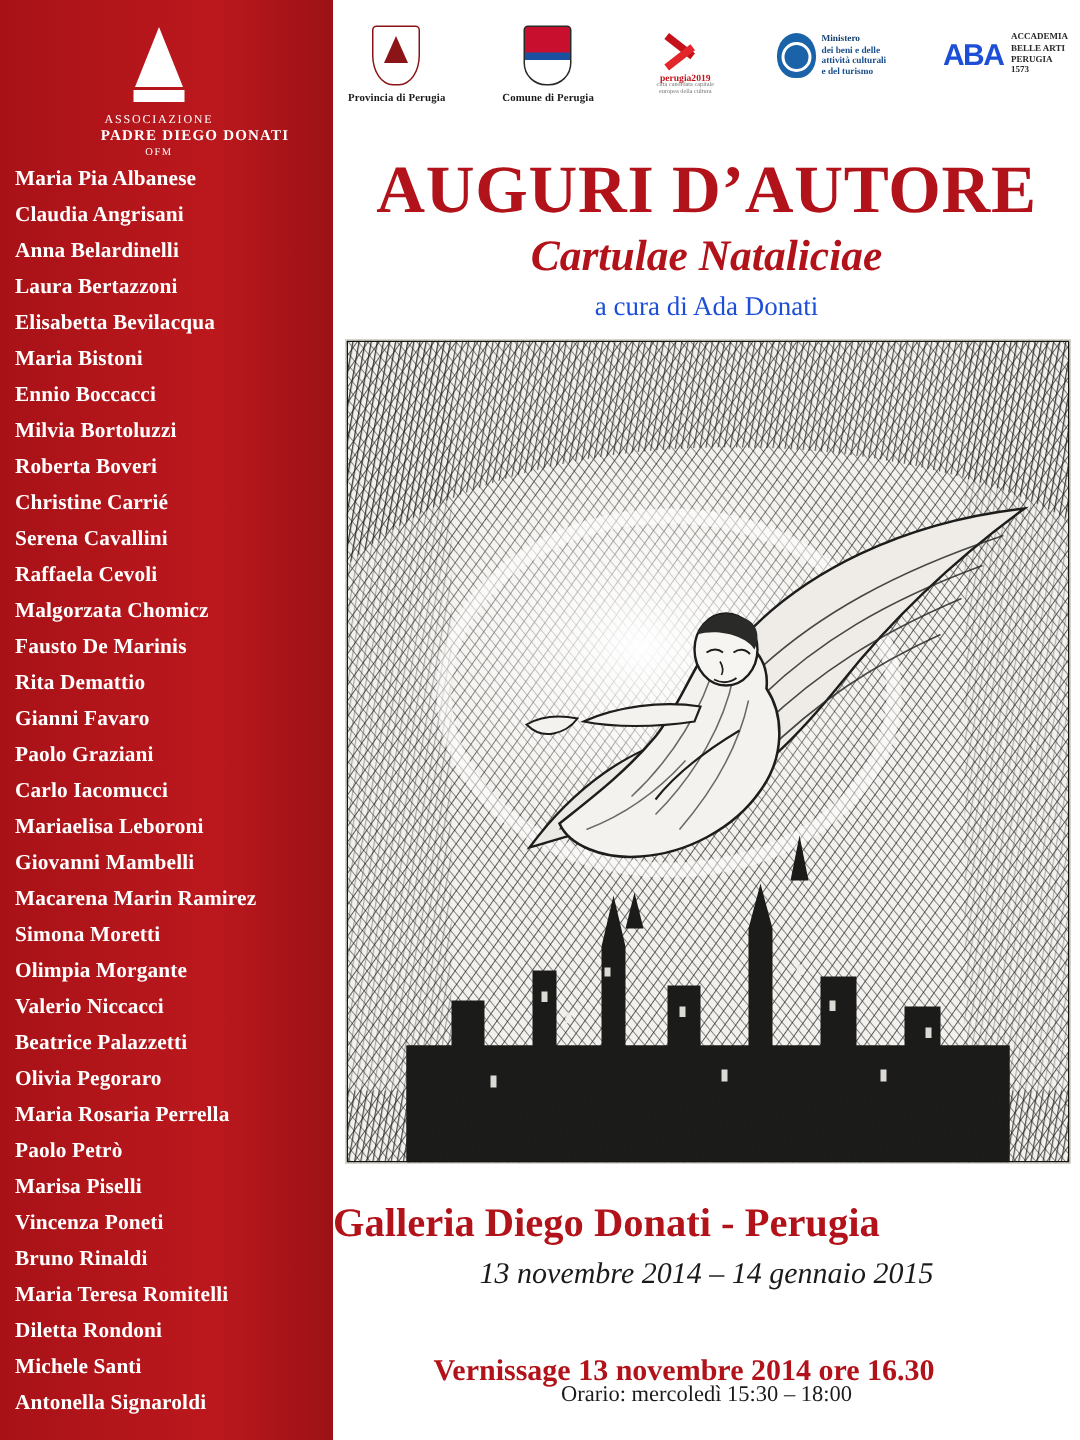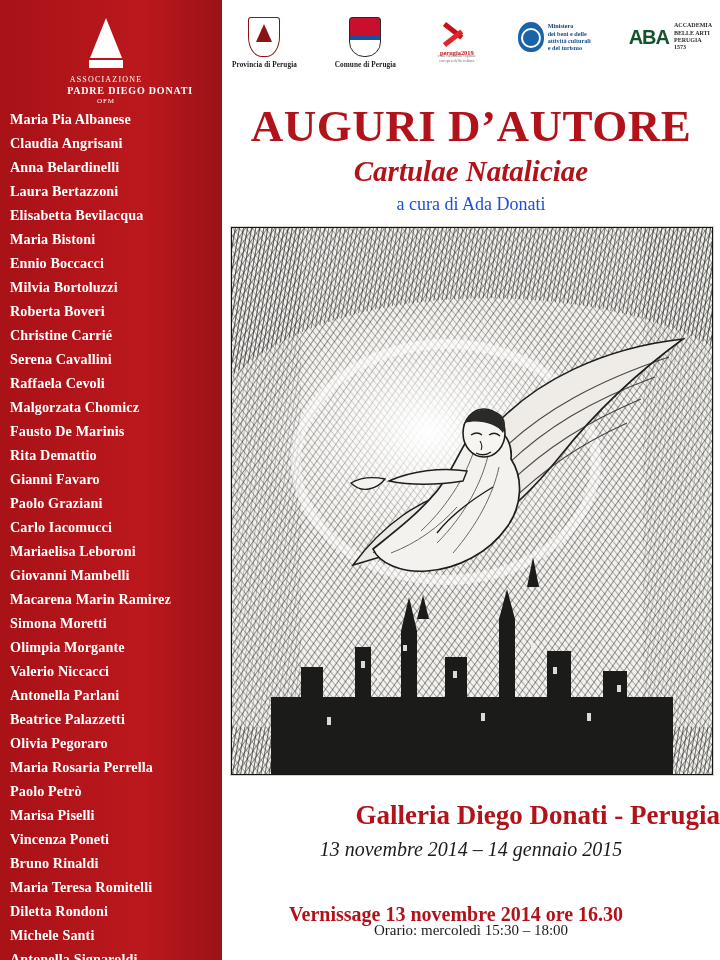--- a/index.html
+++ b/index.html
@@ -235,21 +235,21 @@
     white-space: nowrap;
   }
   .min-logo .mtxt .b { color: #14406f; }
 
   
   .acc-logo { display: flex; align-items: center; gap: 5px; }
   .acc-logo .mono {
     font-family: "Liberation Sans", sans-serif;
     font-size: 20px;
     font-weight: bold;
-    color: #14532d;
+    color: #1d4ed8;
     letter-spacing: -1px;
   }
   .acc-logo .atxt {
     font-size: 6px;
     line-height: 7.4px;
     color: #2b2b2b;
     text-align: left;
     font-weight: bold;
     white-space: nowrap;
   }
@@ -302,21 +302,21 @@
     border: 1px solid #d8d4cd;
   }
   .artwork svg { display: block; }
 
   
   .venue {
     position: absolute;
     left: 222px;
     top: 800px;
     width: 498px;
-    text-align: right;
+    text-align: left;
     font-family: "Liberation Serif", serif;
     font-weight: bold;
     font-size: 27px;
     color: #b2131a;
   }
   .dates {
     position: absolute;
     left: 222px;
     top: 838px;
     width: 498px;
@@ -387,21 +387,20 @@
       <div class="name">Rita Demattio</div>
       <div class="name">Gianni Favaro</div>
       <div class="name"> Paolo Graziani</div>
       <div class="name">Carlo Iacomucci</div>
       <div class="name">Mariaelisa Leboroni</div>
       <div class="name">Giovanni  Mambelli</div>
       <div class="name">Macarena Marin  Ramirez</div>
       <div class="name">Simona Moretti</div>
       <div class="name">Olimpia Morgante</div>
       <div class="name">Valerio Niccacci</div>
-      <div class="name">Antonella Parlani</div>
       <div class="name">Beatrice Palazzetti</div>
       <div class="name">Olivia Pegoraro</div>
       <div class="name">Maria Rosaria Perrella</div>
       <div class="name">Paolo Petrò</div>
       <div class="name">Marisa Piselli</div>
       <div class="name">Vincenza Poneti</div>
       <div class="name">Bruno  Rinaldi</div>
       <div class="name">Maria Teresa Romitelli</div>
       <div class="name">Diletta Rondoni</div>
       <div class="name">Michele Santi</div>

